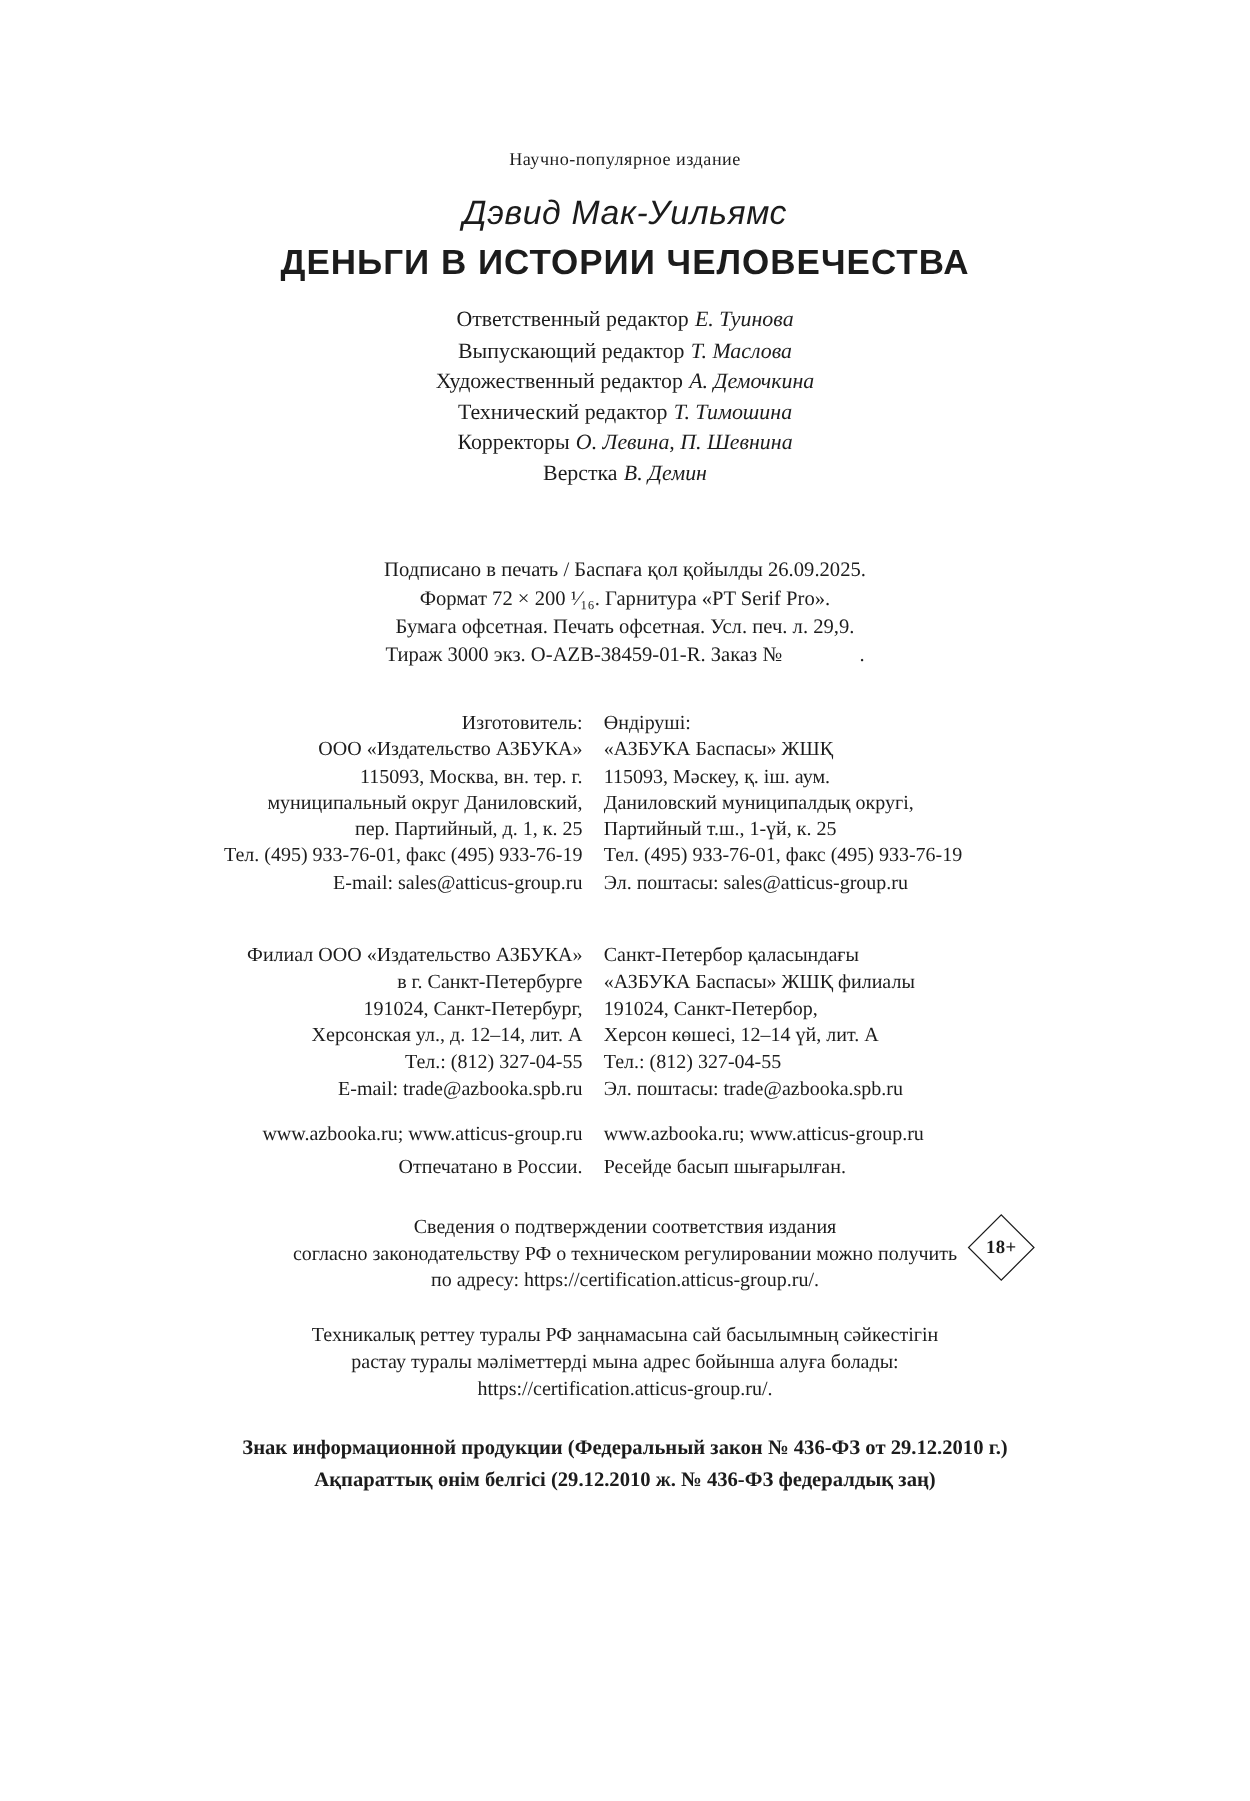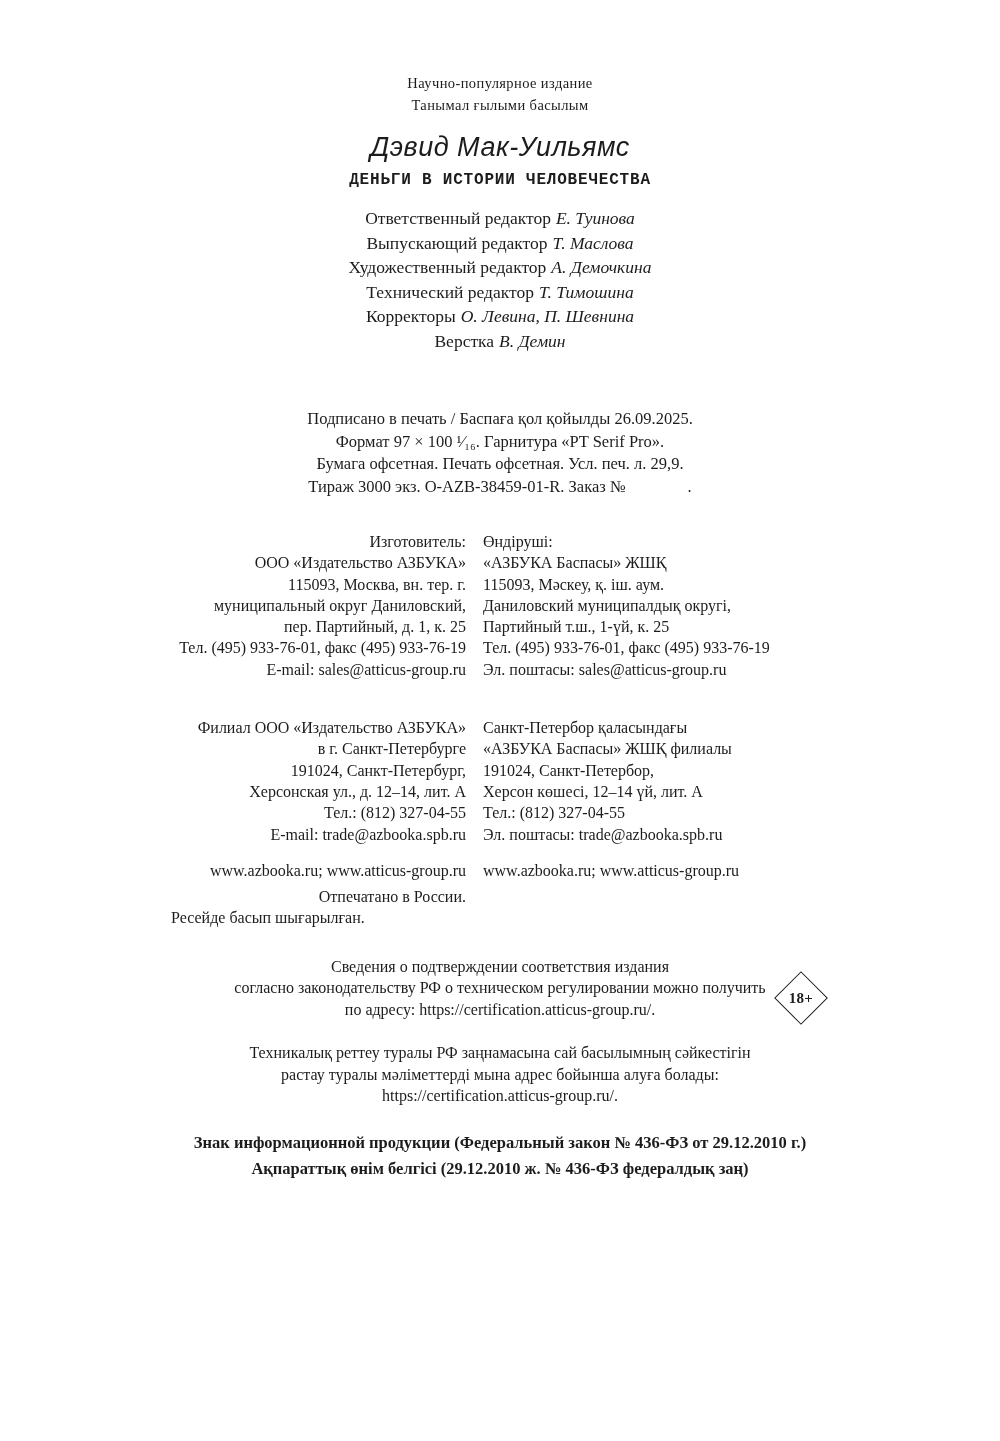--- a/index.html
+++ b/index.html
@@ -1,43 +1,43 @@
 <!DOCTYPE html>
 <html><head>
 <meta charset="utf-8">
 <style>
   html,body { margin:0; padding:0; background:#e9e9e9; }
   .page {
     width:1000px; height:1441px; margin:0 auto; background:#ffffff;
     color:#1c1c1c; position:relative; overflow:hidden;
     font-family:"Liberation Serif","DejaVu Serif",serif;
   }
-  .content { padding-top:72px; text-align:center; }
+  .content { padding-top:117px; text-align:center; }
   .edition { font-size:14.5px; line-height:22px; letter-spacing:0.4px; }
   .author {
     font-family:"Liberation Sans","DejaVu Sans",sans-serif;
     font-size:27px; font-weight:400; margin-top:16px; letter-spacing:0.5px;font-style:italic;
   }
   .title {
-    font-family:Liberation Mono, monospace;
-    font-size:16px; font-weight:700; margin-top:8px; letter-spacing:0.8px;
+    font-family:Liberation Sans, sans-serif;
+    font-size:28px; font-weight:700; margin-top:8px; letter-spacing:0.8px;
   }
   .staff { margin-top:17px; font-size:17.5px; line-height:24.5px; }
   .staff .name { font-style:italic; margin-left:5px; }
   .print-info { margin-top:55px; font-size:16.5px; line-height:22.5px; }
   .cols {
     display:flex; width:692px; margin:0 auto; text-align:left;
     font-size:16px; line-height:21.3px;
   }
   .col-l { width:312px; text-align:right; }
   .col-r { flex:1; margin-left:17px; text-align:left; }
   .m-manufacturer { margin-top:33px; }
   .m-branch { margin-top:37px; }
   .m-web { margin-top:15px; }
-  .m-printed { margin-top:5px;flex-direction:column; }
+  .m-printed { margin-top:5px; }
   .cert { margin-top:27px; font-size:16px; line-height:21.5px; }
   .cert-kz { margin-top:22px; }
   .info-sign { margin-top:23px; font-size:16.5px; line-height:26px; font-weight:600; }
   .age-badge { position:absolute; left:774px; top:971px; width:54px; height:54px; }
   .age-badge .diamond {
     position:absolute; left:8px; top:8px; right:8px; bottom:8px;
     border:1.6px solid #1c1c1c; transform:rotate(45deg);
   }
   .age-badge .age-text {
     position:absolute; left:0; top:0; width:100%; height:100%;
@@ -45,37 +45,36 @@
     font-size:15px; font-weight:700; letter-spacing:0.3px;
   }
 </style>
 </head>
 <body>
 
 <div class="page">
   <div class="content">
 
     <div class="edition">Научно-популярное издание</div>
-    <div class="edition">Танымал ғылыми басылым</div>
 
     <div class="author">Дэвид Мак-Уильямс</div>
     <div class="title">ДЕНЬГИ В ИСТОРИИ ЧЕЛОВЕЧЕСТВА</div>
 
     <div class="staff">
       <div><span>Ответственный редактор</span><span class="name">Е. Туинова</span></div>
       <div><span>Выпускающий редактор</span><span class="name">Т. Маслова</span></div>
       <div><span>Художественный редактор</span><span class="name">А. Демочкина</span></div>
       <div><span>Технический редактор</span><span class="name">Т. Тимошина</span></div>
       <div><span>Корректоры</span><span class="name">О. Левина, П. Шевнина</span></div>
       <div><span>Верстка</span><span class="name">В. Демин</span></div>
     </div>
 
     <div class="print-info">
       <div>Подписано в печать / Баспаға қол қойылды 26.09.2025.</div>
-      <div>Формат 97 × 100 ¹⁄₁₆. Гарнитура «PT Serif Pro».</div>
+      <div>Формат 72 × 200 ¹⁄₁₆. Гарнитура «PT Serif Pro».</div>
       <div>Бумага офсетная. Печать офсетная. Усл. печ. л. 29,9.</div>
       <div>Тираж 3000 экз. O-AZB-38459-01-R. Заказ №&nbsp;&nbsp;&nbsp;&nbsp;&nbsp;&nbsp;&nbsp;&nbsp;&nbsp;&nbsp;&nbsp;&nbsp;&nbsp;&nbsp;&nbsp;.</div>
     </div>
 
     <div class="cols m-manufacturer">
       <div class="col-l">
         <div>Изготовитель:</div>
         <div>ООО «Издательство АЗБУКА»</div>
         <div>115093, Москва, вн. тер. г.</div>
         <div>муниципальный округ Даниловский,</div>

